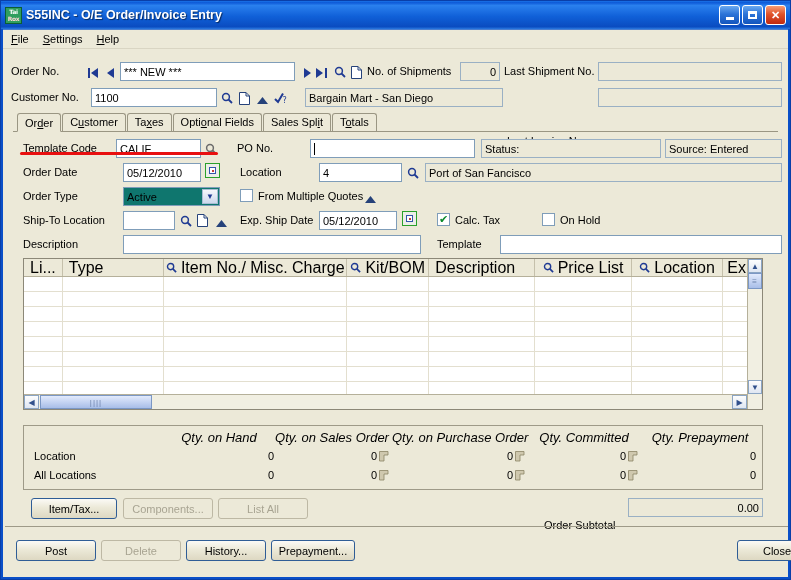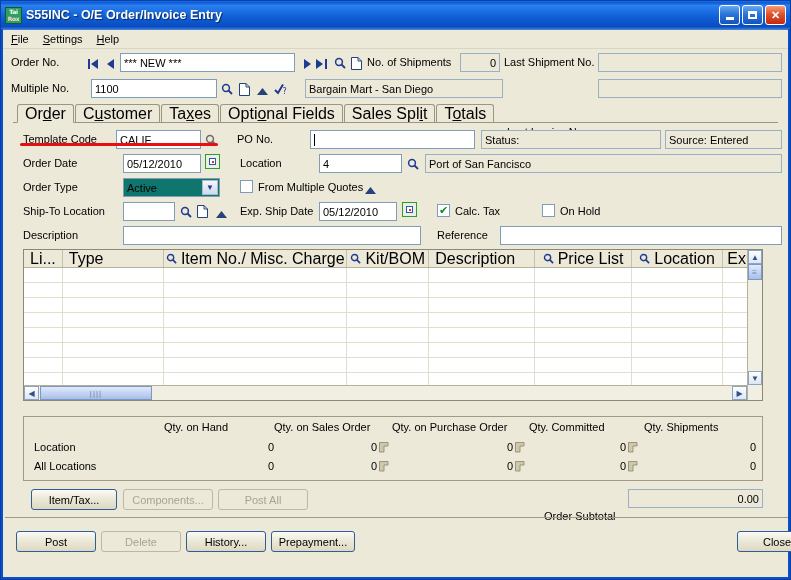--- a/index.html
+++ b/index.html
@@ -65,20 +65,21 @@
   .max-box { width: 9px; height: 8px; border: 2px solid #fff; border-top-width: 3px; }
 
   
   .client {
     flex: 1;
     background: #ece9d8;
     margin: 0 2px 2px 2px;
     border-top: 1px solid #4a7fd0;
     display: flex; flex-direction: column;
     position: relative;
+    gap: 9px;
   }
   .menubar {
     height: 19px; flex: none;
     display: flex; align-items: center;
     padding-left: 8px;
     gap: 14px;
     background: #ece9d8;
     border-bottom: 1px solid #d9d5c3;
   }
   .menubar .mi { font-size: 11px; color: #000; cursor: default; }
@@ -136,21 +137,21 @@
   
   .tabs {
     display: flex; align-items: flex-end;
     height: 19px;
     padding-left: 4px;
     position: relative;
     border-bottom: 1px solid #9a9683;
   }
   .tab {
     height: 18px; padding: 0 7px;
-    font-size: 16px; line-height: 17px;
+    font-size: 11px; line-height: 17px;
     border: 1px solid #9a9683;
     border-bottom: none;
     background: #ece9d8;
     border-radius: 3px 3px 0 0;
     margin-right: 1px;
     white-space: nowrap;
     position: relative;
   }
   .tab.active {
     background: #ece9d8;
@@ -207,21 +208,21 @@
     border-left: 1px solid #b5b09a;
     display: flex; flex-direction: column; align-items: center;
   }
 
   
   .qtypanel {
     border: 1px solid #9e9a88;
     background: #ece9d8;
     position: relative;
   }
-  .qty-head { font-size: 11px; text-align: left; white-space: nowrap; }
+  .qty-head { font-size: 13px; text-align: center; white-space: nowrap; font-style: italic; }
   .qty-val { font-size: 11px; text-align: right; }
 
   
   .btn {
     height: 21px;
     background: linear-gradient(180deg,#fbfaf6 0%,#ece9d8 45%,#ddd8c2 100%);
     border: 1px solid #2f5d96;
     border-radius: 3px;
     font-size: 11px;
     display: flex; align-items: center; justify-content: center;
@@ -321,21 +322,21 @@
       <div class="lbl" style="position:absolute;left:364px;top:7px;">No. of Shipments</div>
       <div class="fld ro right" style="position:absolute;left:457px;top:4px;width:40px;">
         <span>0</span>
       </div>
 
       <div class="lbl" style="position:absolute;left:501px;top:7px;">Last Shipment No.</div>
       <div class="fld ro" style="position:absolute;left:595px;top:4px;width:184px;">
         <span></span>
       </div>
 
-      <div class="lbl" style="position:absolute;left:8px;top:33px;">Multiple No.</div>
+      <div class="lbl" style="position:absolute;left:8px;top:33px;">Customer No.</div>
       <div class="fld" style="position:absolute;left:88px;top:30px;width:126px;">
         <span>1100</span>
       </div>
       <div class="icon-btn" style="position:absolute;left:216px;top:32px;">
         <svg width="12" height="12" viewBox="0 0 12 12">
             <circle cx="5" cy="5" r="3.4" fill="none" stroke="#1f3a93" stroke-width="1.5"></circle>
             <line x1="7.5" y1="7.5" x2="11" y2="11" stroke="#1f3a93" stroke-width="1.8"></line>
           </svg>
       </div>
       <div class="icon-btn" style="position:absolute;left:234px;top:32px;">
@@ -466,21 +467,21 @@
       </div>
       <div class="chk on" style="position:absolute;left:434px;top:155px;"></div>
       <div class="lbl" style="position:absolute;left:452px;top:156px;">Calc. Tax</div>
       <div class="chk" style="position:absolute;left:539px;top:155px;"></div>
       <div class="lbl" style="position:absolute;left:557px;top:156px;">On Hold</div>
 
       <div class="lbl" style="position:absolute;left:20px;top:180px;">Description</div>
       <div class="fld" style="position:absolute;left:120px;top:177px;width:298px;">
         <span></span>
       </div>
-      <div class="lbl" style="position:absolute;left:434px;top:180px;">Reference</div>
+      <div class="lbl" style="position:absolute;left:434px;top:180px;">Template</div>
       <div class="fld" style="position:absolute;left:497px;top:177px;width:282px;">
         <span></span>
       </div>
 
       <div class="grid-wrap" style="position:absolute;left:20px;top:200px;width:740px;height:152px;">
         <div class="grid-head">
           <div class="gh" style="width:40px;justify-content:flex-start;padding-left:6px;">Li...</div>
           <div class="gh" style="width:105px;justify-content:flex-start;padding-left:6px;">Type</div>
           <div class="gh" style="width:190px;">
             <span>
@@ -620,21 +621,21 @@
         </div>
       </div>
 
       <div class="qtypanel" style="position:absolute;left:20px;top:367px;width:740px;height:65px;">
 
         <div style="position:absolute;left:0;top:4px;width:100%;height:15px;">
           <div class="qty-head" style="position:absolute;left:140px;width:110px;">Qty. on Hand</div>
           <div class="qty-head" style="position:absolute;left:250px;width:116px;">Qty. on Sales Order</div>
           <div class="qty-head" style="position:absolute;left:368px;width:134px;">Qty. on Purchase Order</div>
           <div class="qty-head" style="position:absolute;left:505px;width:110px;">Qty. Committed</div>
-          <div class="qty-head" style="position:absolute;left:620px;width:112px;">Qty. Shipments</div>
+          <div class="qty-head" style="position:absolute;left:620px;width:112px;">Qty. Prepayment</div>
         </div>
 
         <div style="position:absolute;left:0;top:24px;width:100%;height:15px;">
           <div class="lbl" style="position:absolute;left:10px;">Location</div>
           <div class="qty-val" style="position:absolute;left:140px;width:110px;">0</div>
           <div class="qty-val" style="position:absolute;left:250px;width:103px;">0</div>
           <span style="position:absolute;left:355px;top:1px;">
               <svg width="11" height="11" viewBox="0 0 11 11">
                 <path d="M0.5,0.5 L9,0.5 L9,4 L5,4 L5,10 L0.5,10 Z" fill="#cfc8ae" stroke="#8b8464" stroke-width="0.8"></path>
               </svg>
@@ -674,21 +675,21 @@
               <svg width="11" height="11" viewBox="0 0 11 11">
                 <path d="M0.5,0.5 L9,0.5 L9,4 L5,4 L5,10 L0.5,10 Z" fill="#cfc8ae" stroke="#8b8464" stroke-width="0.8"></path>
               </svg>
             </span>
           <div class="qty-val" style="position:absolute;left:620px;width:112px;">0</div>
         </div>
       </div>
 
       <div class="btn" style="position:absolute;left:28px;top:440px;width:86px;">Item/Tax...</div>
       <div class="btn disabled" style="position:absolute;left:120px;top:440px;width:90px;">Components...</div>
-      <div class="btn disabled" style="position:absolute;left:215px;top:440px;width:90px;">Post All</div>
+      <div class="btn disabled" style="position:absolute;left:215px;top:440px;width:90px;">List All</div>
 
       <div class="lbl" style="position:absolute;left:541px;top:443px;margin-top:18px;">Order Subtotal</div>
       <div class="fld ro right" style="position:absolute;left:625px;top:440px;width:135px;">
         <span>0.00</span>
       </div>
 
       <div class="sep" style="position:absolute;left:2px;top:468px;width:783px;"></div>
 
       <div class="btn" style="position:absolute;left:13px;top:482px;width:80px;">Post</div>
       <div class="btn disabled" style="position:absolute;left:98px;top:482px;width:80px;">Delete</div>

